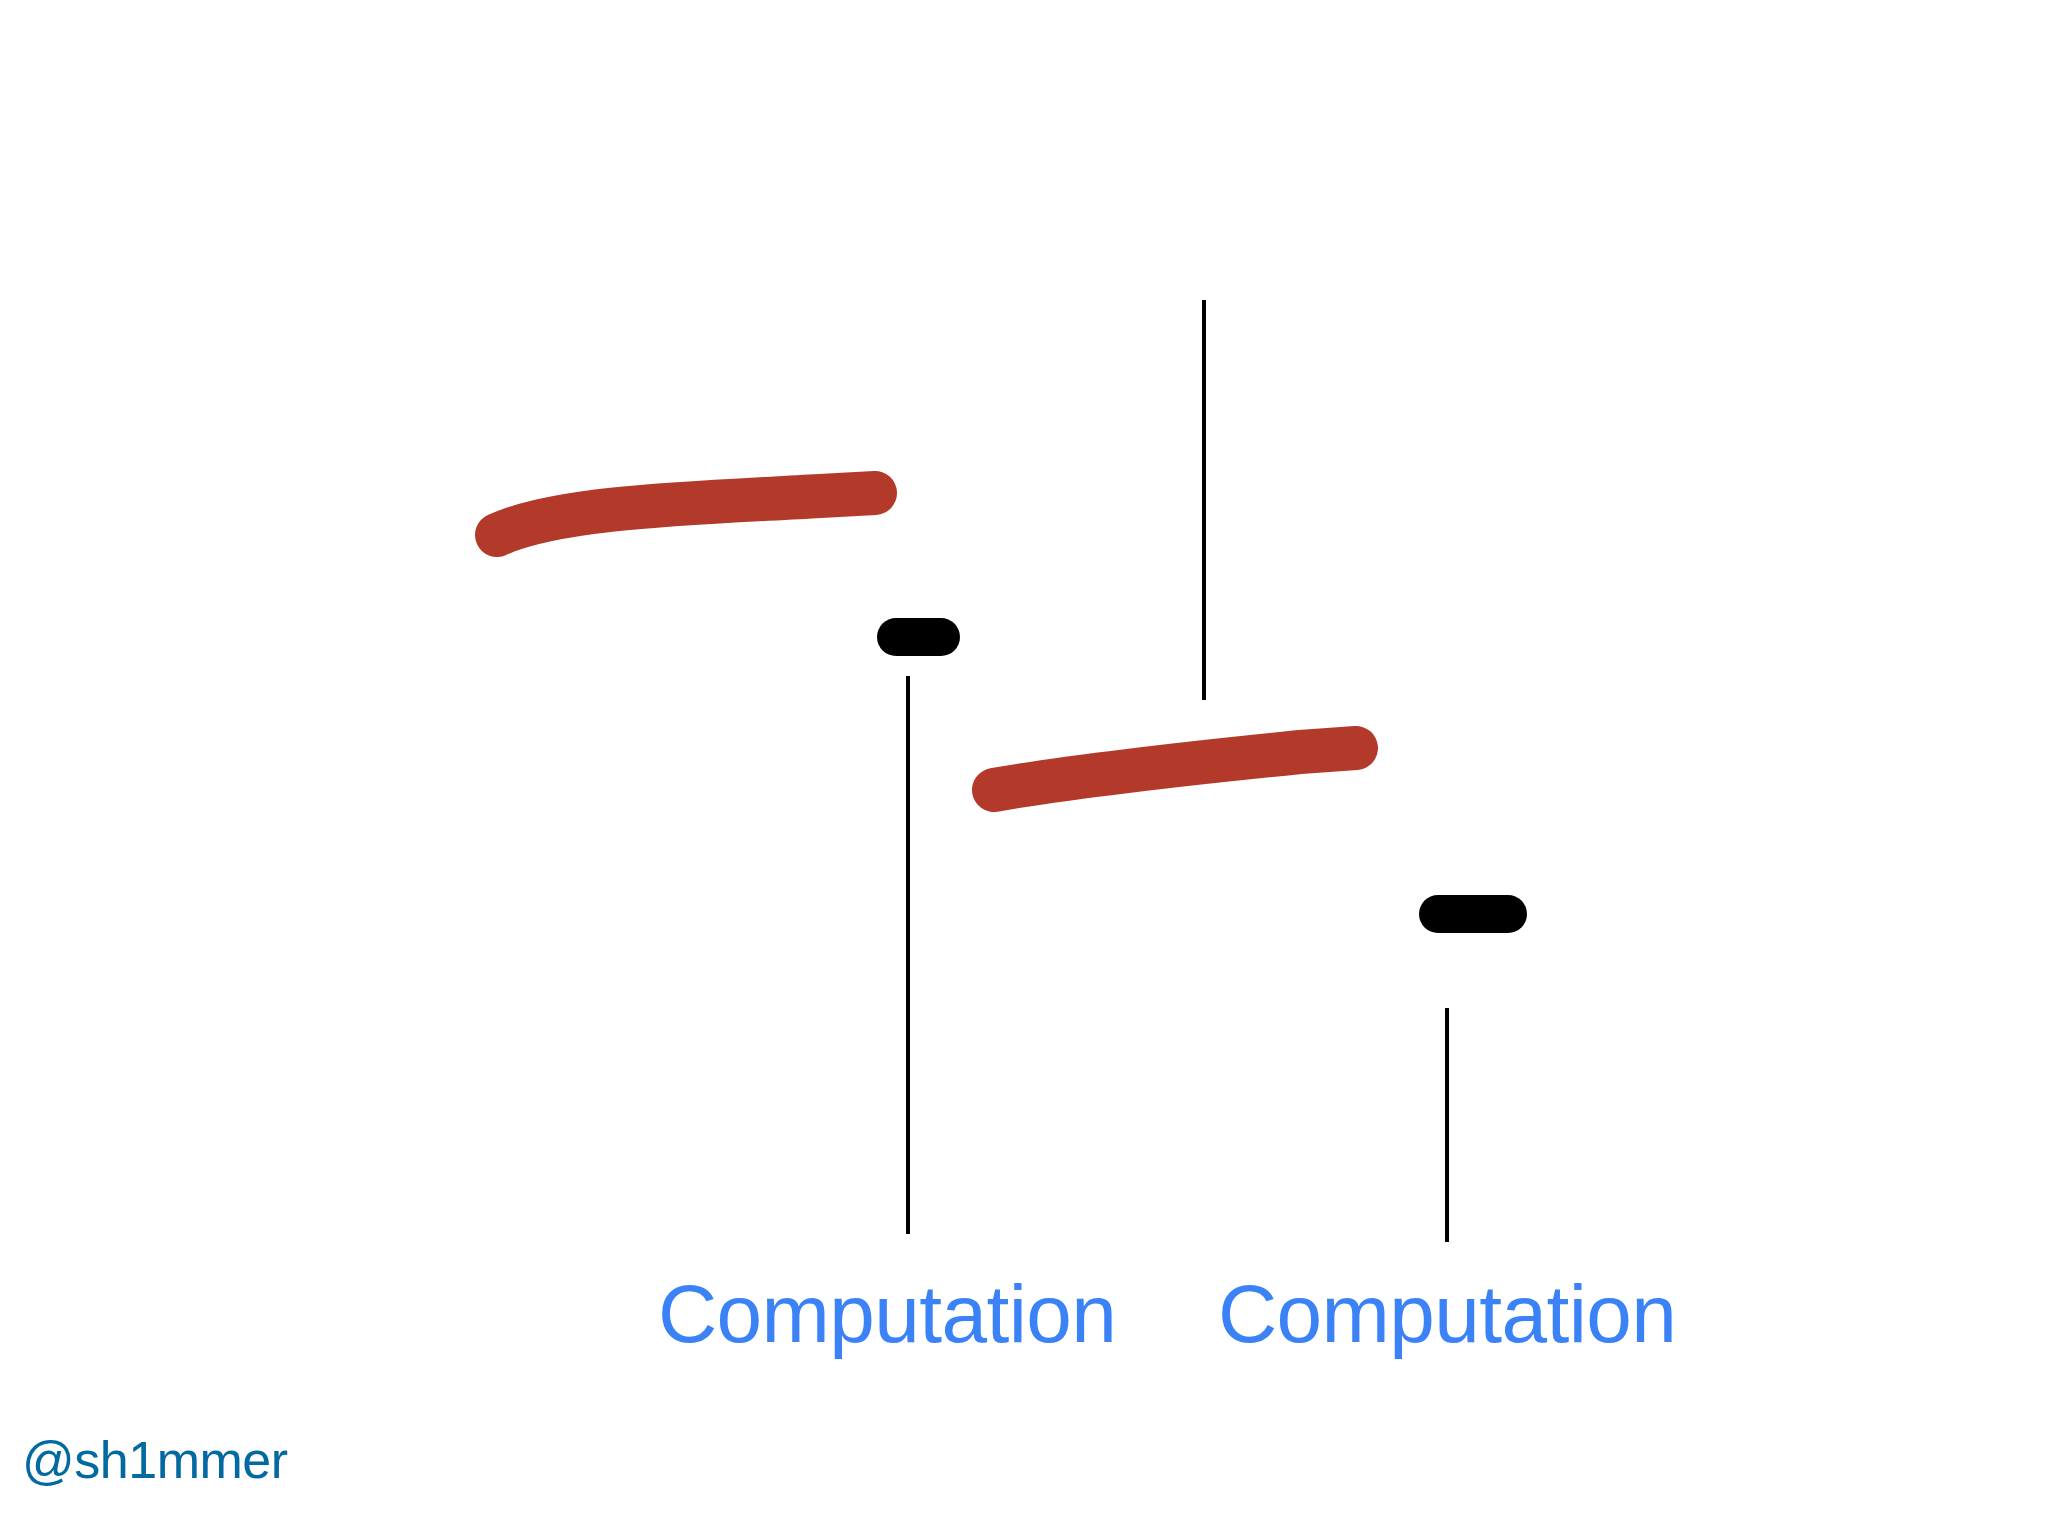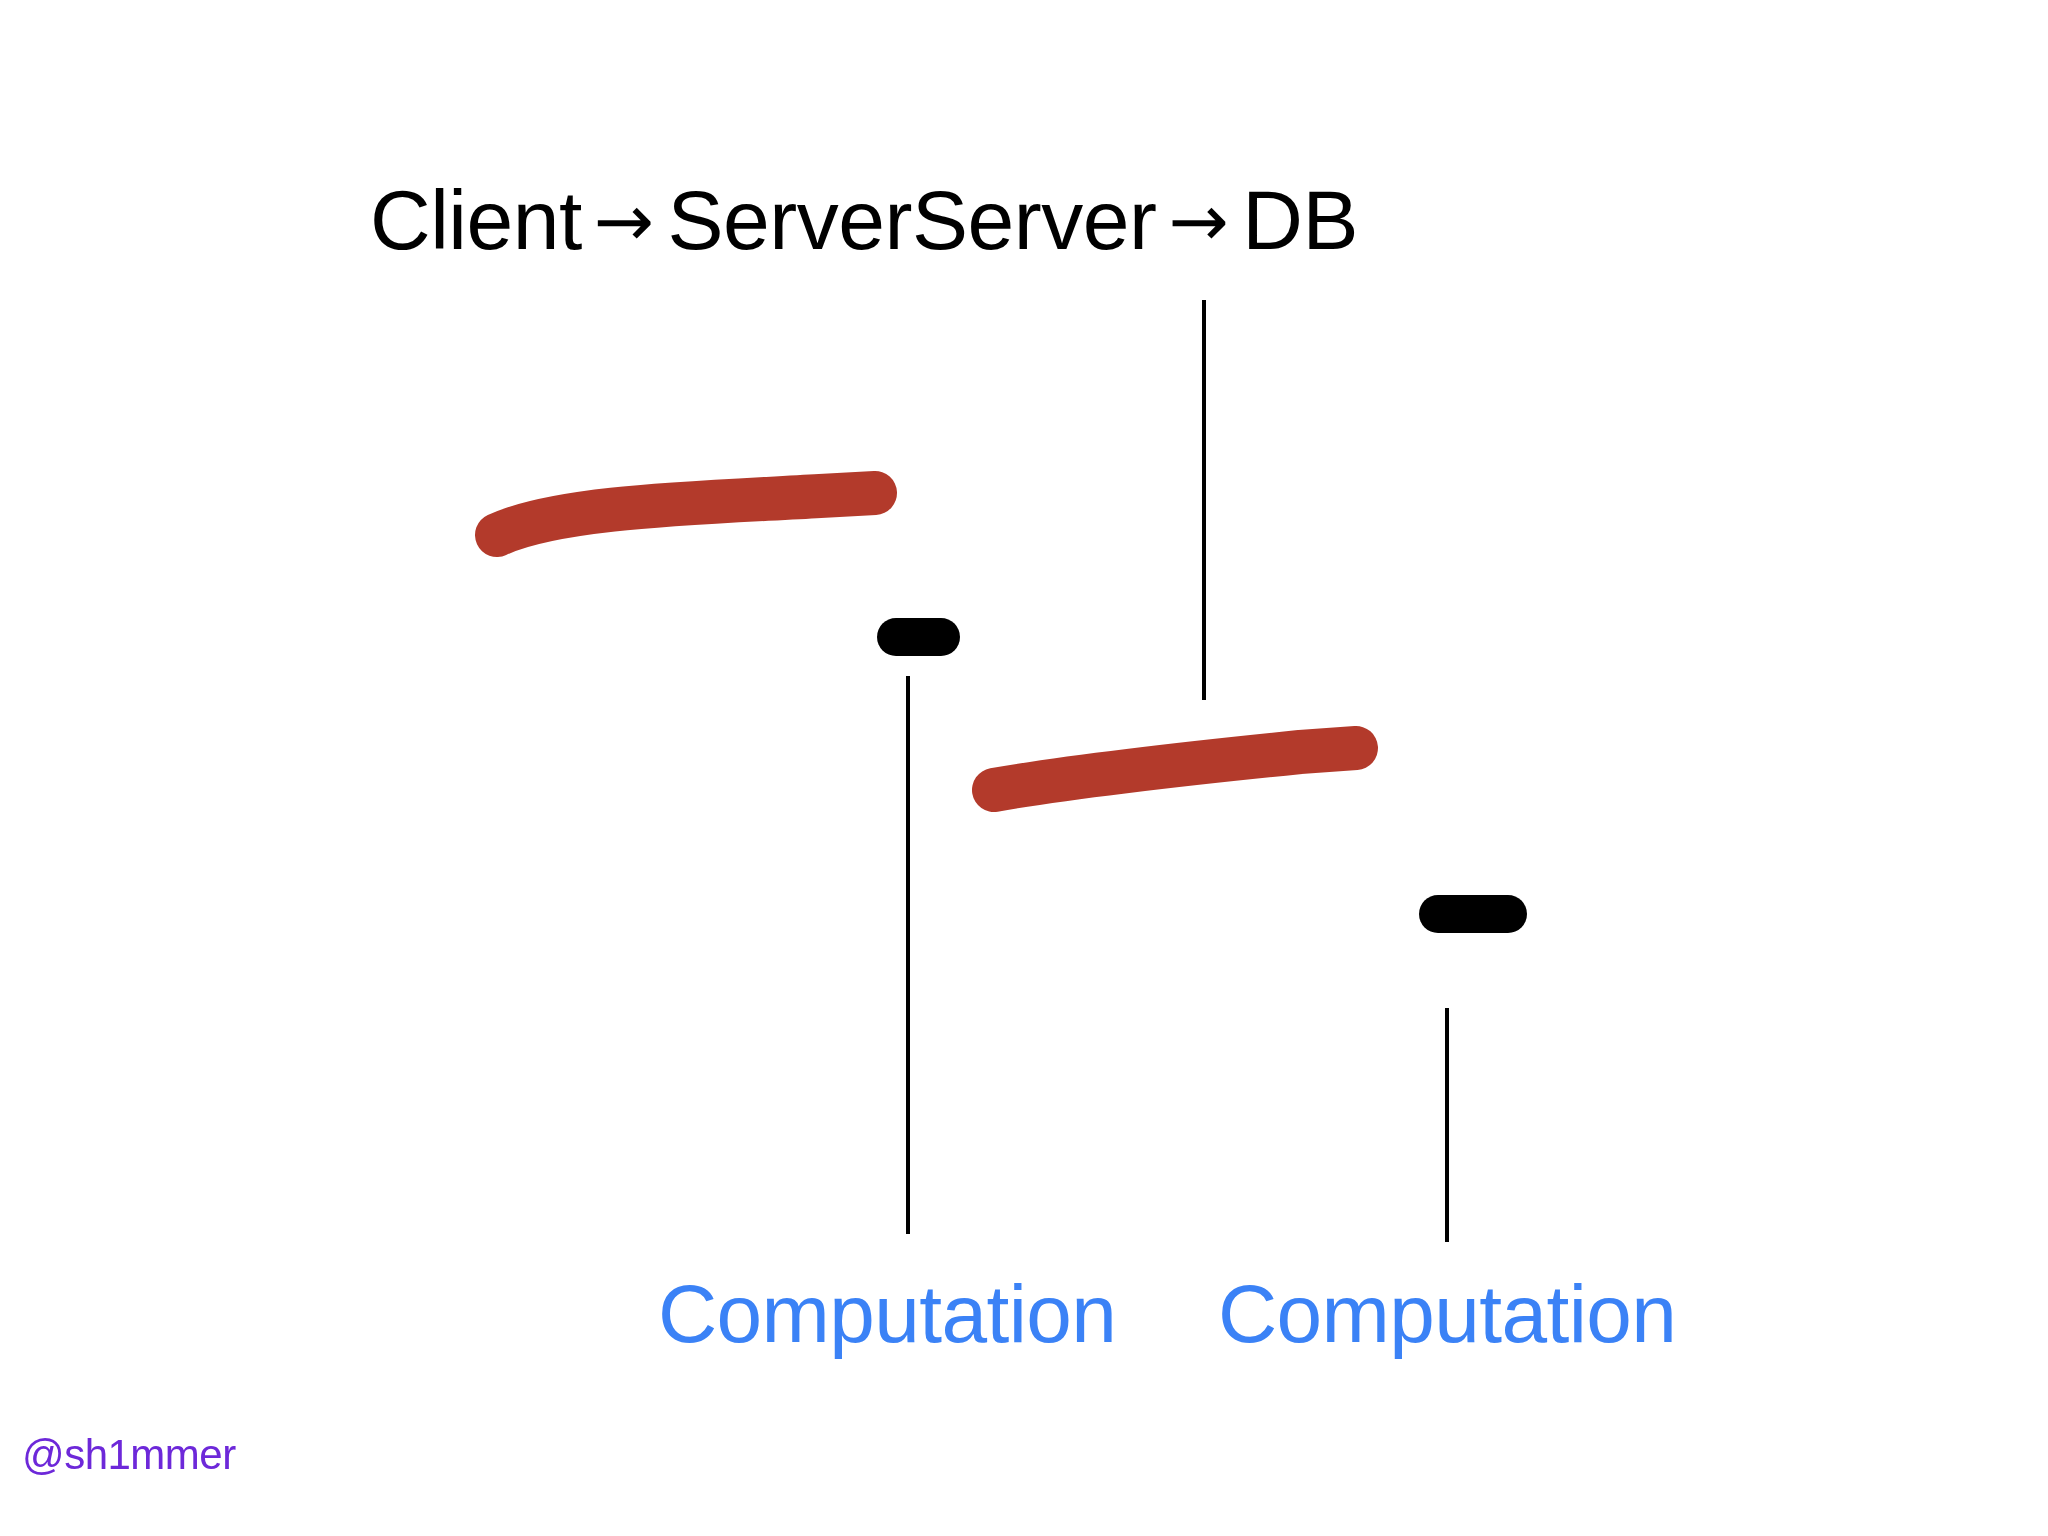--- a/index.html
+++ b/index.html
@@ -54,23 +54,23 @@
     white-space: nowrap;
     line-height: 1;
   }
   #label-computation-1 { left: 658px; top: 1273px; }
   #label-computation-2 { left: 1218px; top: 1273px; }
   .watermark {
     position: absolute;
     left: 22px;
     top: 1434px;
     font-family: "Liberation Sans", sans-serif;
-    font-size: 42px;
+    font-size: 52px;
     font-weight: 400;
-    color: #6d28d9;
+    color: #0369a1;
     letter-spacing: -0.5px;
     white-space: nowrap;
     line-height: 1;
   }
 </style>
 </head>
 <body>
 
 <div id="slide">
 
@@ -84,23 +84,20 @@
 
     <path d="M 497 535 C 560 506 700 503 820 496 L 875 493" stroke="#b33a2b" stroke-width="44" fill="none" stroke-linecap="round" stroke-linejoin="round"></path>
 
     <path d="M 994 790 C 1080 775 1220 760 1300 752 L 1356 748" stroke="#b33a2b" stroke-width="44" fill="none" stroke-linecap="round" stroke-linejoin="round"></path>
 
     <line x1="896" y1="637" x2="941" y2="637" stroke="#000000" stroke-width="38" stroke-linecap="round"></line>
 
     <line x1="1438" y1="914" x2="1508" y2="914" stroke="#000000" stroke-width="38" stroke-linecap="round"></line>
   </svg>
 
-  <div class="title-text">
-    <span>Client</span><span class="arrow-glyph">→</span><span>ServerServer</span><span class="arrow-glyph">→</span><span>DB</span>
-  </div>
 
   <div class="label-computation" id="label-computation-1">Computation</div>
 
   <div class="label-computation" id="label-computation-2">Computation</div>
 
   <div class="watermark">@sh1mmer</div>
 
 </div>
 
 </body></html>

